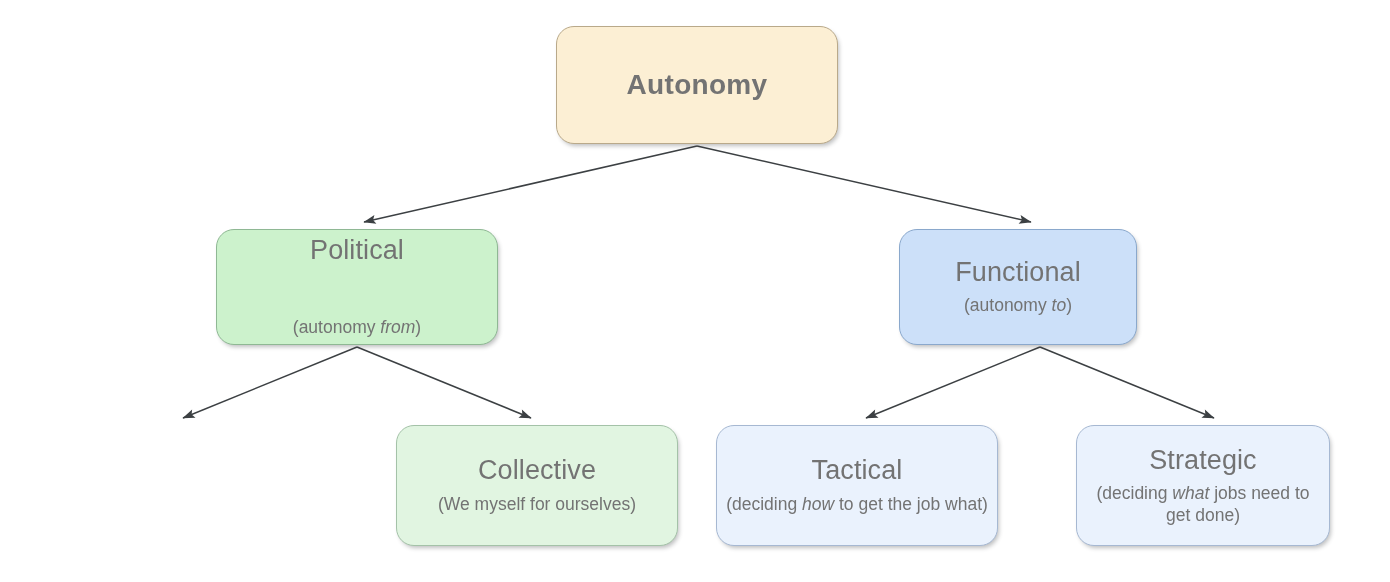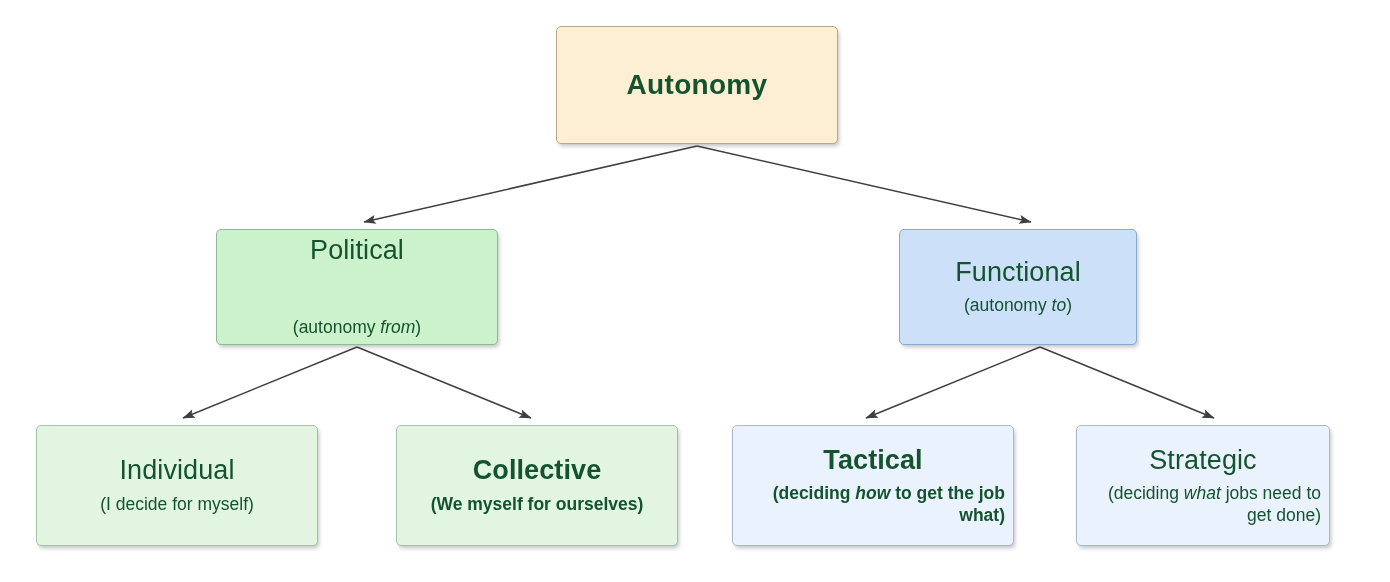--- a/index.html
+++ b/index.html
@@ -23,27 +23,27 @@
     left: 0;
     top: 0;
     width: 1390px;
     height: 582px;
     pointer-events: none;
   }
   .node {
     position: absolute;
     box-sizing: border-box;
     border: 1.3px solid #9aa0a6;
-    border-radius: 5px;
+    border-radius: 18px;
     display: flex;
     flex-direction: column;
     align-items: center;
     justify-content: center;
-    text-align: right;
-    color: #14532d;
+    text-align: center;
+    color: #737373;
     box-shadow: 2px 3px 4px -1px rgba(60,64,67,0.33);
     z-index: 2;
   }
   .node .title {
     font-size: 27px;
     line-height: 1.12;
     letter-spacing: 0.1px;
     white-space: nowrap;
   }
   .node .subtitle {
@@ -66,22 +66,22 @@
 
   
   .node.leaf-green { background: #e1f5e1; border-color: #a4c2a8; }
   .node.leaf-blue  { background: #eaf2fd; border-color: #a6b8d2; }
 
   
   .n-autonomy  { left: 556px; top: 26px;  width: 282px; height: 118px; }
   .n-political { left: 216px; top: 229px; width: 282px; height: 116px; }
   .n-functional{ left: 899px; top: 229px; width: 238px; height: 116px; }
   .n-individual{ left: 36px;  top: 425px; width: 282px; height: 121px; }
-  .n-collective{ left: 396px; top: 425px; width: 282px; height: 121px; font-weight: bold; }
-  .n-tactical  { left: 732px; top: 425px; width: 282px; height: 121px; font-weight: bold; }
+  .n-collective{ left: 396px; top: 425px; width: 282px; height: 121px; }
+  .n-tactical  { left: 716px; top: 425px; width: 282px; height: 121px; }
   .n-strategic { left: 1076px;top: 425px; width: 254px; height: 121px; }
 </style>
 </head>
 <body>
 
 <div id="canvas">
 
   <svg id="edge-layer" viewBox="0 0 1390 582" width="1390" height="582" xmlns="http://www.w3.org/2000/svg">
     <defs>
       <marker id="arrowhead" markerWidth="9" markerHeight="9" refX="8.2" refY="3.2" orient="auto" markerUnits="strokeWidth">
@@ -109,24 +109,20 @@
   <div class="node political n-political">
     <div class="title">Political</div>
     <div class="subtitle"><span>(autonomy </span><em>from</em><span>)</span></div>
   </div>
 
   <div class="node functional n-functional">
     <div class="title">Functional</div>
     <div class="subtitle"><span>(autonomy </span><em>to</em><span>)</span></div>
   </div>
 
-  <div class="node leaf-green n-individual">
-    <div class="title">Individual</div>
-    <div class="subtitle"><span>(I decide for myself)</span><em></em><span></span></div>
-  </div>
 
   <div class="node leaf-green n-collective">
     <div class="title">Collective</div>
     <div class="subtitle"><span>(We myself for ourselves)</span><em></em><span></span></div>
   </div>
 
   <div class="node leaf-blue n-tactical">
     <div class="title">Tactical</div>
     <div class="subtitle"><span>(deciding </span><em>how</em><span> to get the job what)</span></div>
   </div>

